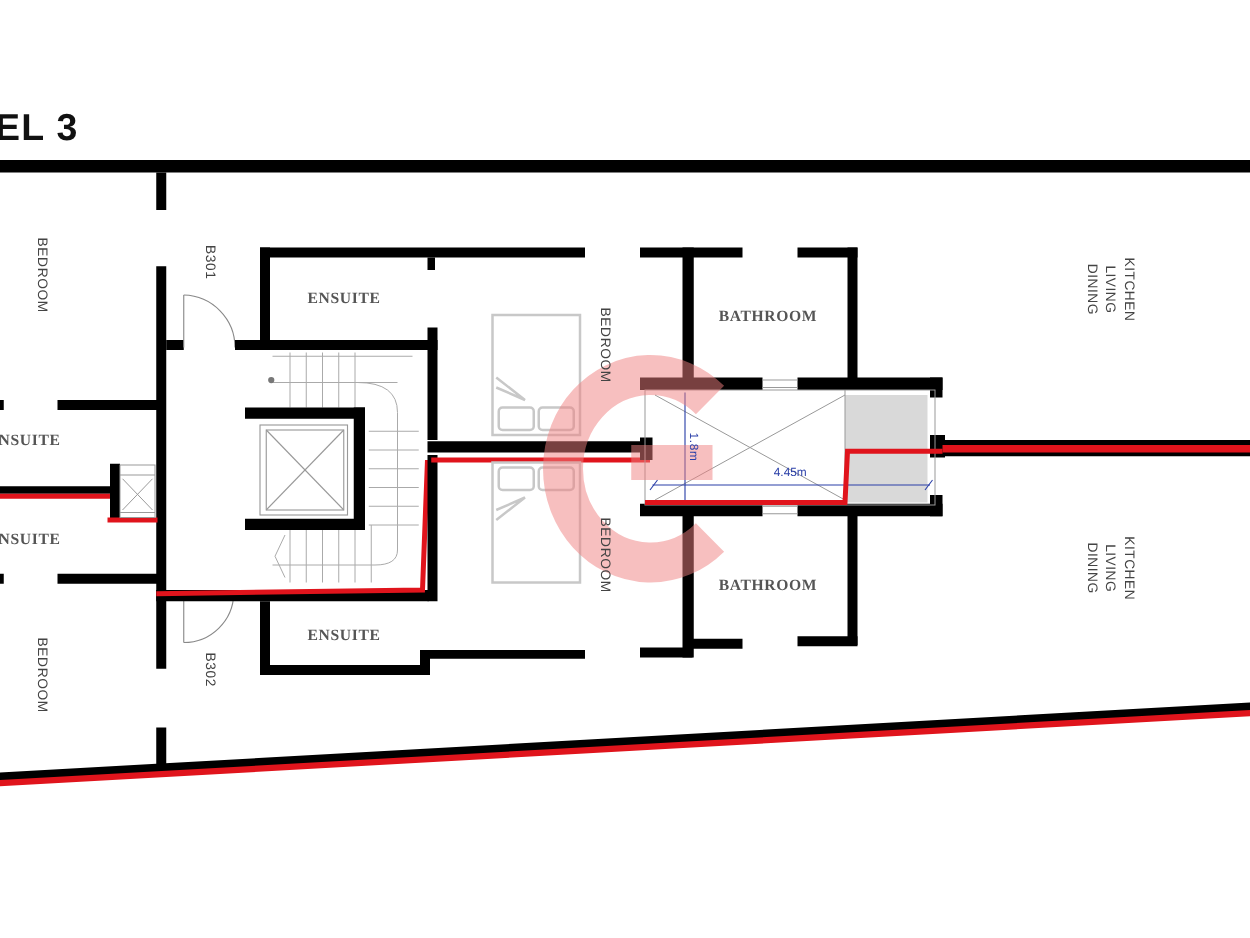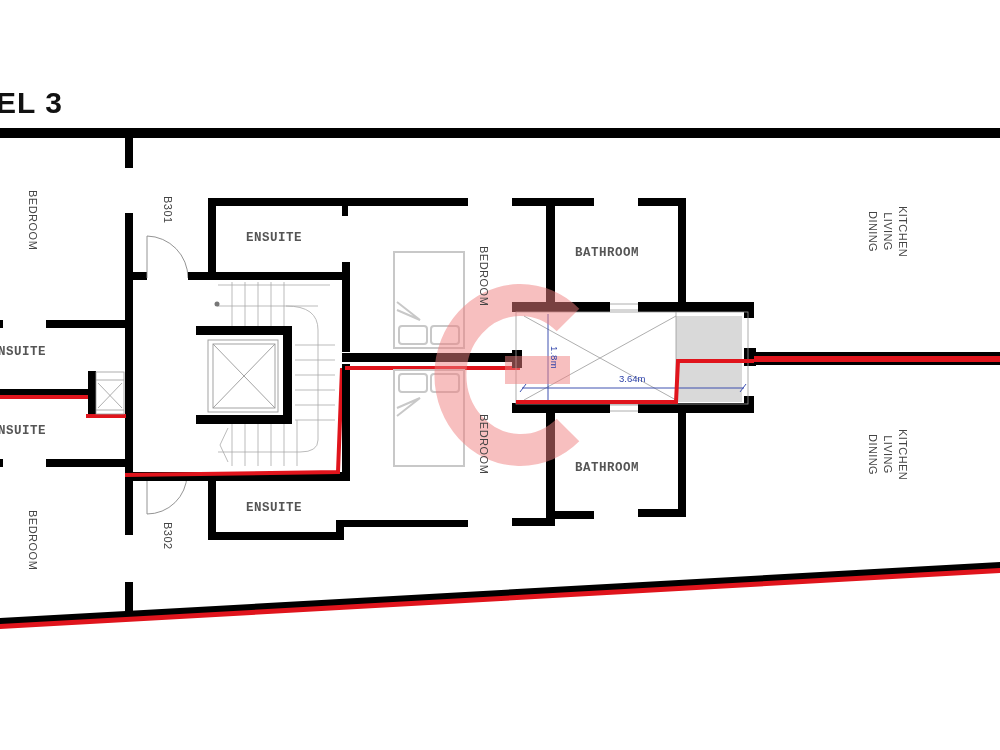--- a/index.html
+++ b/index.html
@@ -1,19 +1,19 @@
 <!DOCTYPE html>
 <html><head>
   <meta charset="utf-8">
   <style>
     html, body { margin:0; padding:0; background:#ffffff; }
     body { width:1000px; height:750px; overflow:hidden; position:relative; font-family:"Liberation Sans", sans-serif; }
     #plan { position:absolute; left:0; top:0; }
     .level-title { position:absolute; left:-4px; top:86px; font-family:"Liberation Sans", sans-serif; font-weight:bold; font-size:30px; color:#111; letter-spacing:1px; }
-    .room-label { position:absolute; font-family:Liberation Mono, monospace; color:#555; font-size:12.5px; font-weight:bold; letter-spacing:0.5px; white-space:nowrap; }
+    .room-label { position:absolute; font-family:Liberation Serif, serif; color:#555; font-size:12.5px; font-weight:bold; letter-spacing:0.5px; white-space:nowrap; }
     .vlabel { position:absolute; font-family:"Liberation Sans", sans-serif; color:#444; font-size:11px; white-space:nowrap; transform-origin:left top; transform:rotate(90deg); letter-spacing:0.5px; }
     .kld { position:absolute; transform-origin:left top; transform:rotate(90deg); font-family:"Liberation Sans", sans-serif; color:#444; font-size:11px; line-height:15px; letter-spacing:0.4px; text-align:center; }
     .kld div { white-space:nowrap; }
     .dim { position:absolute; font-family:"Liberation Sans", sans-serif; color:#2a3fa8; font-size:9.5px; }
   </style>
 </head>
 <body>
 
 <svg id="plan" width="1000" height="750" viewBox="0 0 1000 750" xmlns="http://www.w3.org/2000/svg">
 
@@ -190,13 +190,13 @@
   <div>LIVING</div>
   <div>DINING</div>
 </div>
 <div class="kld" style="left:910px; top:429px;">
   <div>KITCHEN</div>
   <div>LIVING</div>
   <div>DINING</div>
 </div>
 
 <div class="vlabel dim" style="left:560px; top:346px; color:#2a3fa8;">1.8m</div>
-<div class="dim" style="left:619px; top:373px;">3.64m</div>
+<div class="dim" style="left:619px; top:373px;">4.45m</div>
 
 </body></html>

